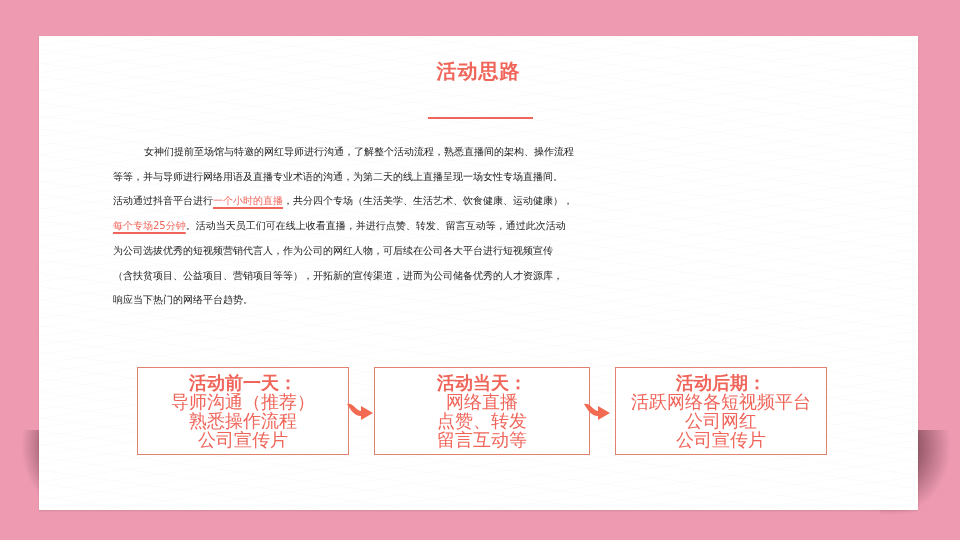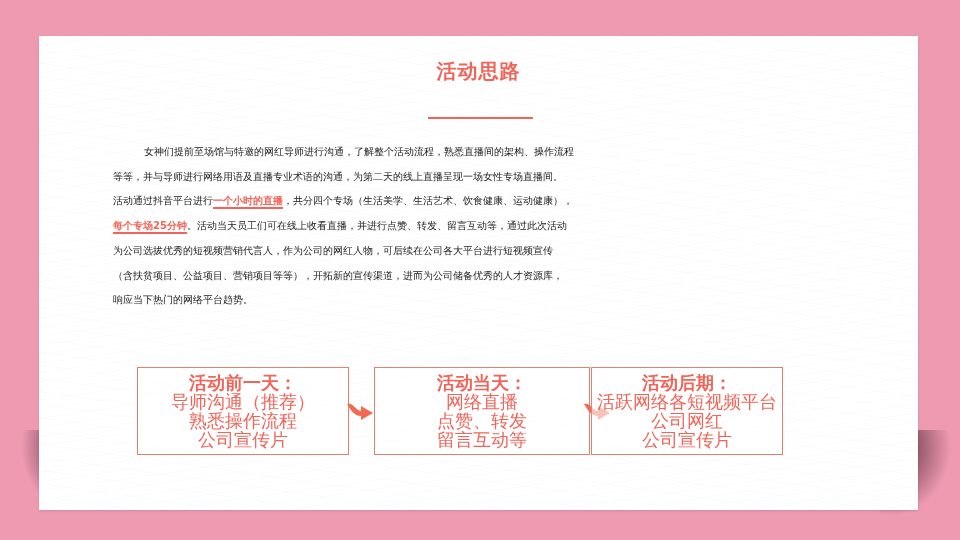--- a/index.html
+++ b/index.html
@@ -35,21 +35,21 @@
     position: absolute; left: 389px; top: 81px; width: 105px; height: 2px;
     background: #f0655a;
   }
   .paragraph {
     position: absolute; left: 74px; top: 104px; width: 740px;
     font-size: 10px; line-height: 24.7px; color: #1a1a1a;
   }
   .paragraph .line { display: block; white-space: nowrap; }
   .paragraph .indent { padding-left: 31px; }
   .hl {
-    color: #f0655a; font-weight: bold; text-decoration: underline;
+    color: #f0655a; font-weight: normal; text-decoration: underline;
     text-decoration-thickness: 2px; text-underline-offset: 3px;
   }
   .box {
     position: absolute; top: 331px; height: 88px;
     border: 1.5px solid #e0826f;
     text-align: center; color: #f0655a;
     font-size: 18px; line-height: 19px;
     padding-top: 5px;
     background: rgba(255,255,255,0.6);
   }
@@ -93,19 +93,19 @@
     <div class="head">活动当天：</div>
     <div>网络直播</div>
     <div>点赞、转发</div>
     <div>留言互动等</div>
   </div>
 
   <svg class="arrow" style="left:543px;" viewBox="0 0 30 24">
     <path d="M2 6 C8 4 10 12 16 13 L16 8 L28 15 L16 22 L16 18 C9 18 6 12 2 6 Z" fill="#f26a52"></path>
   </svg>
 
-  <div class="box" style="left:552px; width:192px;text-align:center;">
+  <div class="box" style="left:576px; width:212px;text-align:center;">
     <div class="head">活动后期：</div>
     <div>活跃网络各短视频平台</div>
     <div>公司网红</div>
     <div>公司宣传片</div>
   </div>
 </div>
 
 </body></html>

